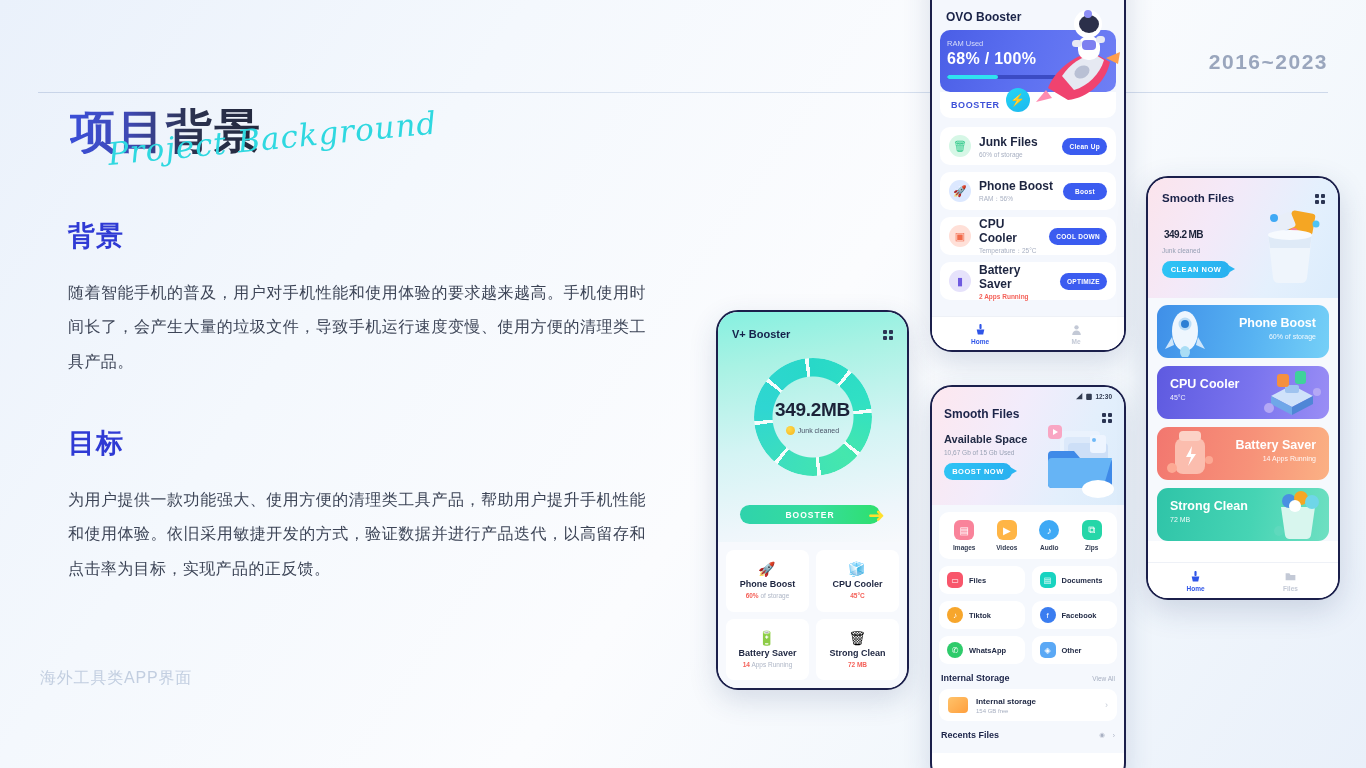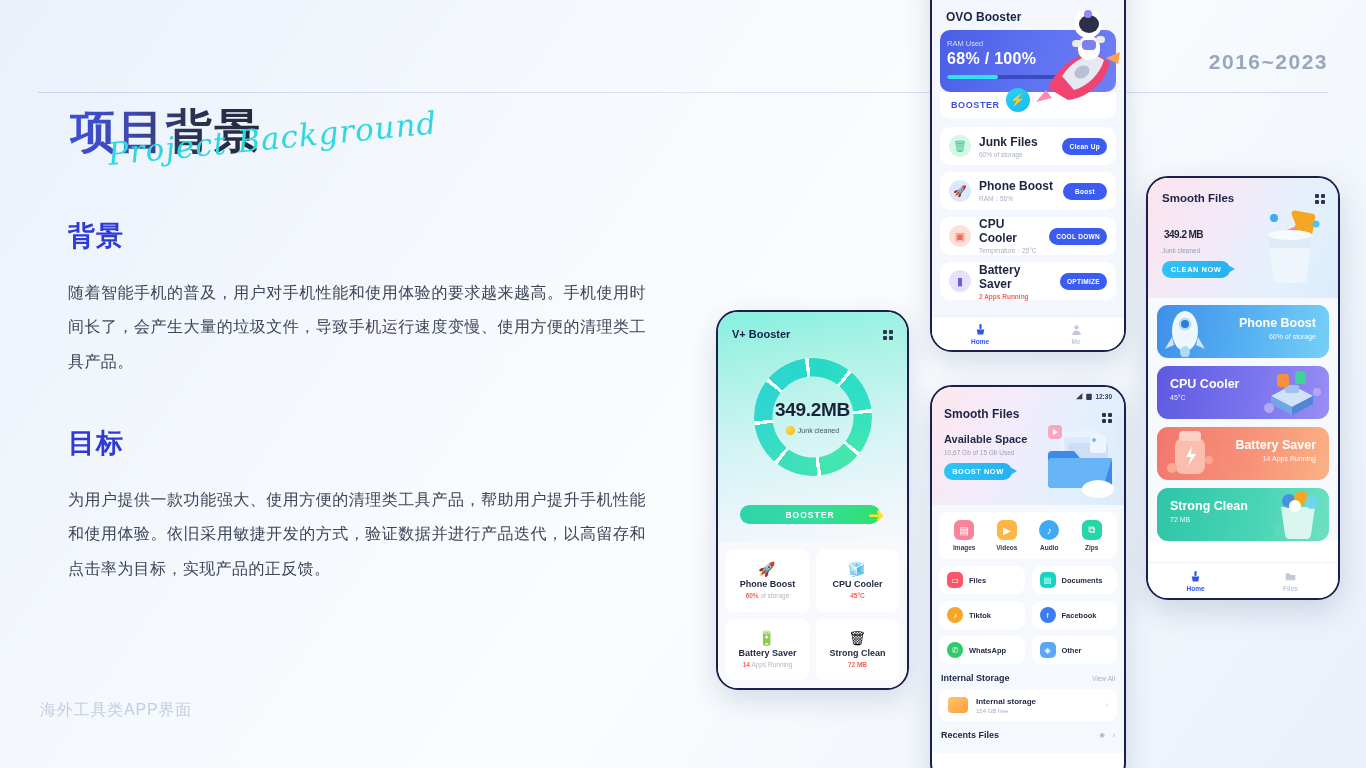--- a/index.html
+++ b/index.html
@@ -51,21 +51,21 @@
   .sec-head {
     font-size: 27px; font-weight: 800; color: #2f3ad4; letter-spacing: 1px;
     margin-bottom: 22px;
   }
   .sec-body {
     font-size: 16px; line-height: 2.15; color: #3d4557; letter-spacing: .4px;
     text-align: justify; width: 578px;
   }
 
   .footer-note {
-    position: absolute; left: 40px; top: 700px;
+    position: absolute; left: 40px; top: 668px;
     font-size: 16px; color: #c2cee0; letter-spacing: .8px;
   }
 
   
   .phone {
     position: absolute; background: #fff;
     border: 2px solid #1b1f4b; border-radius: 22px;
     overflow: hidden;
   }
 

